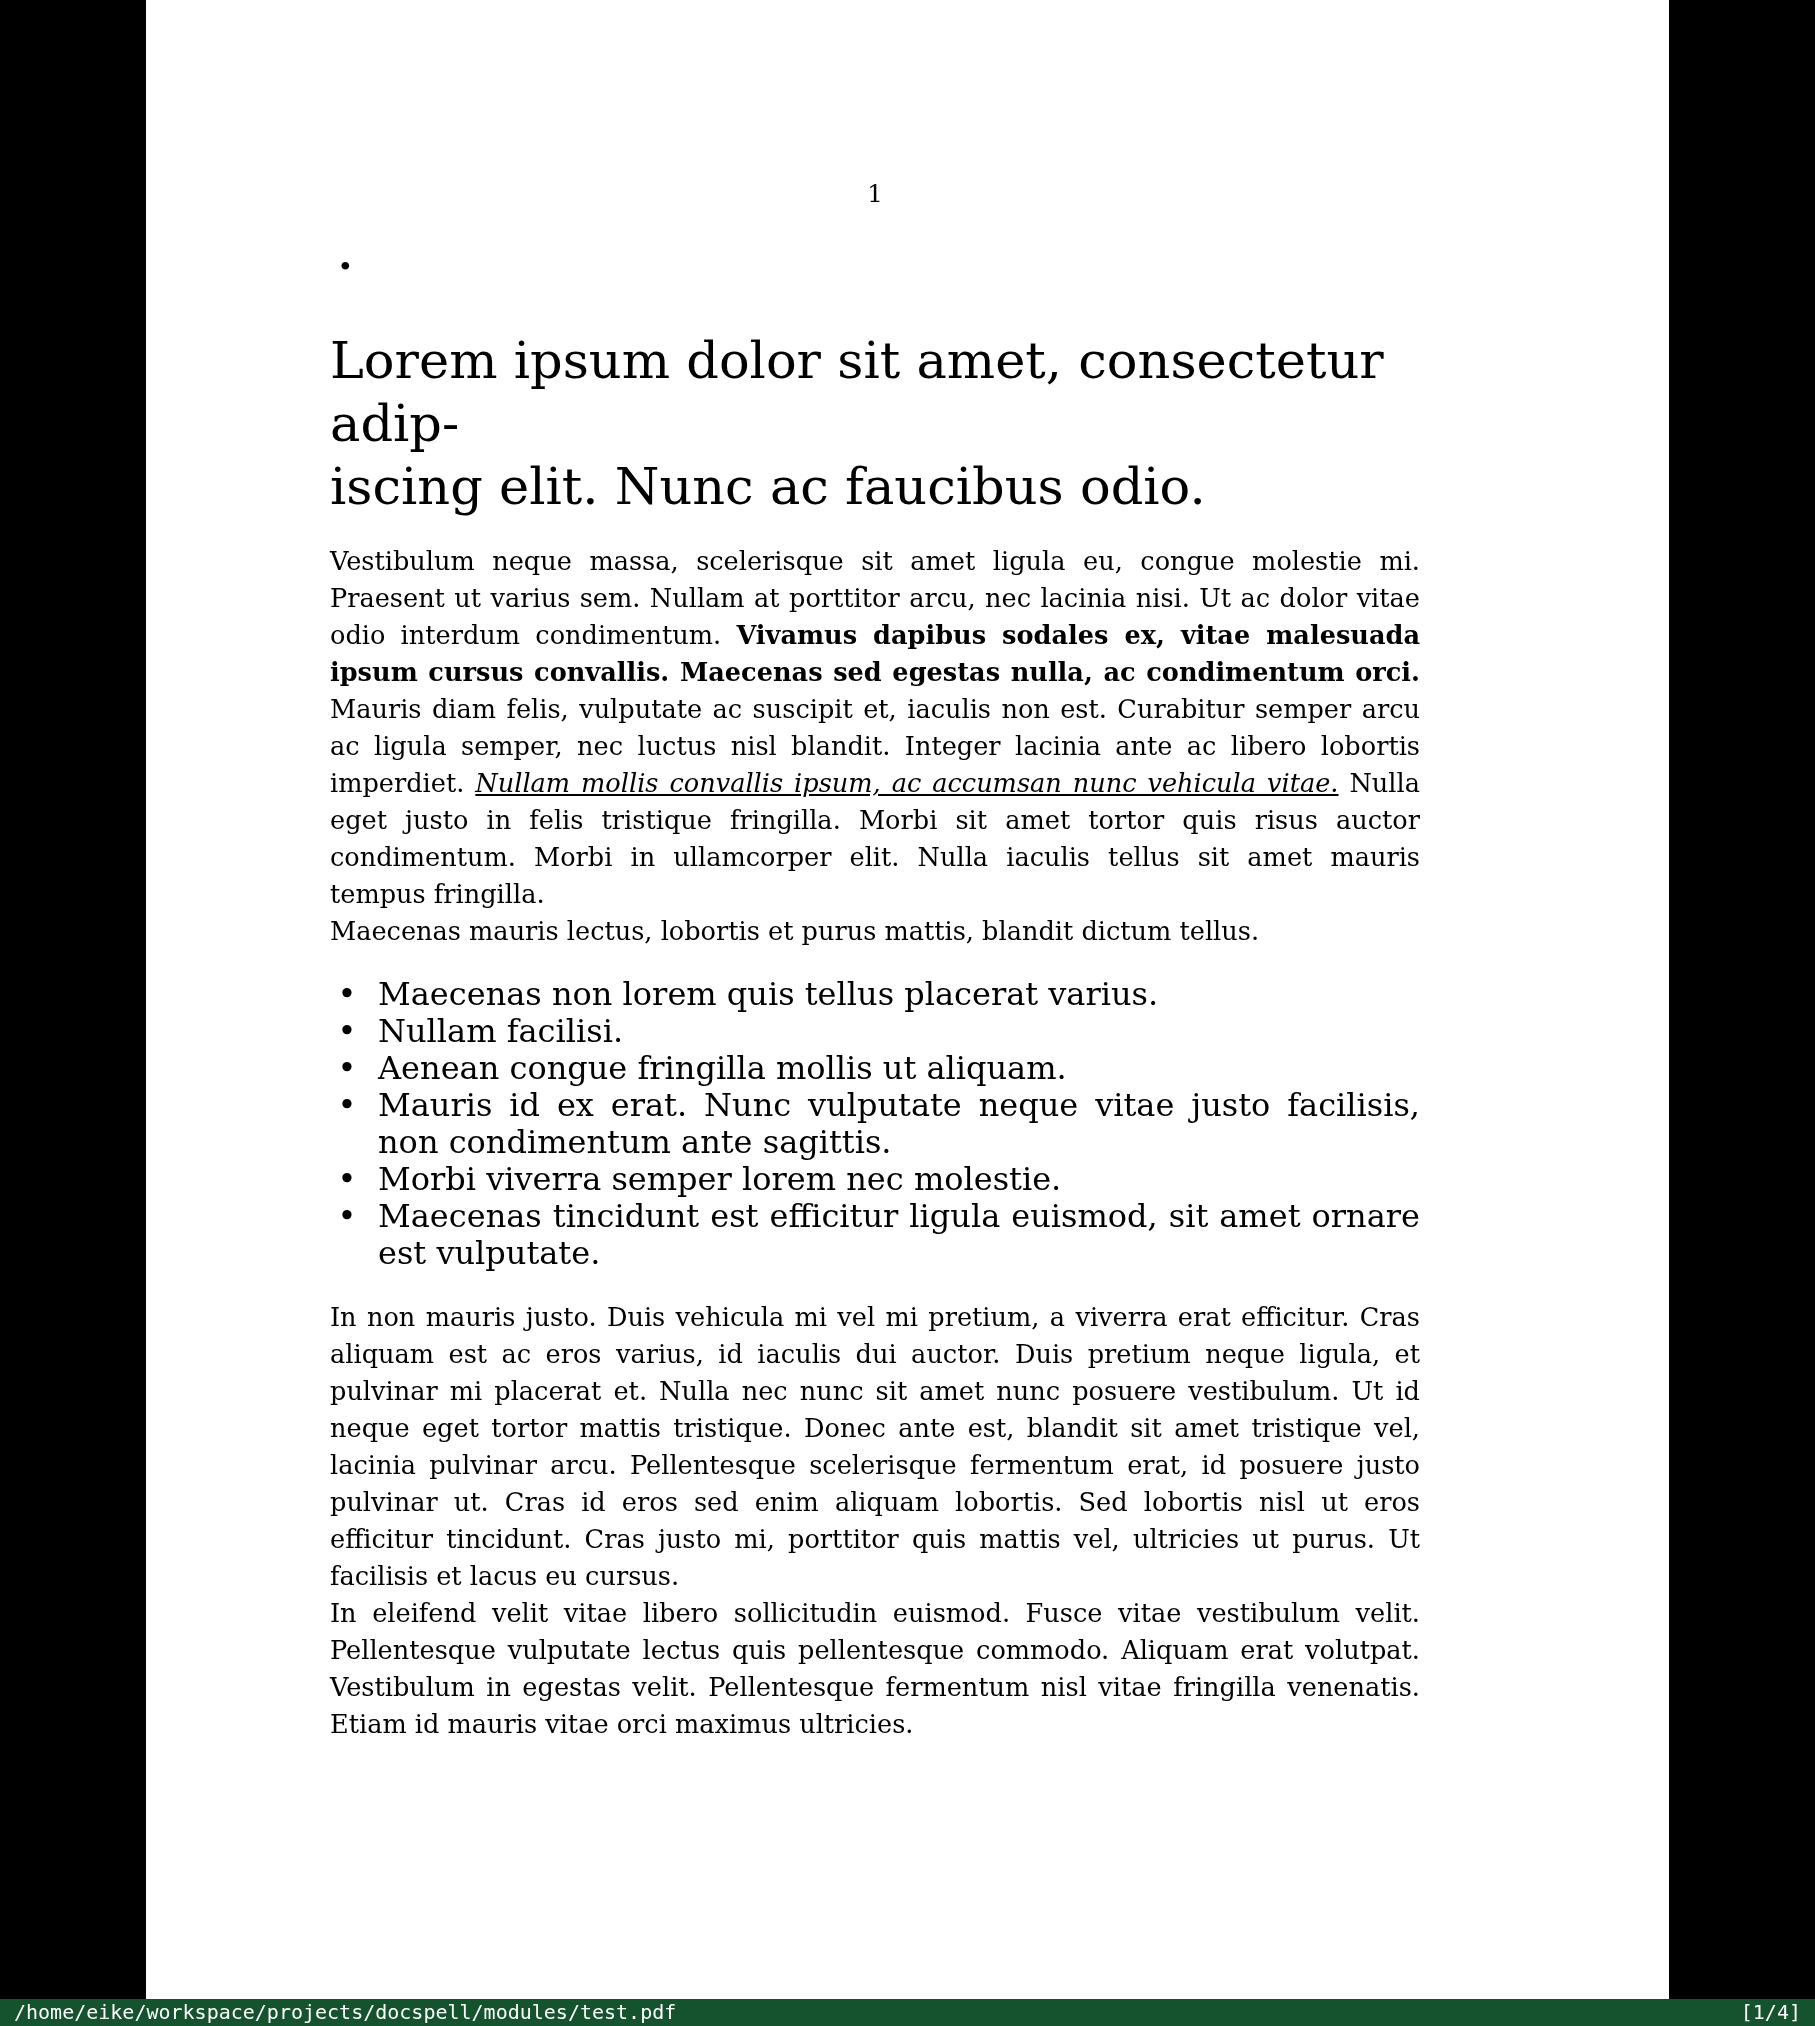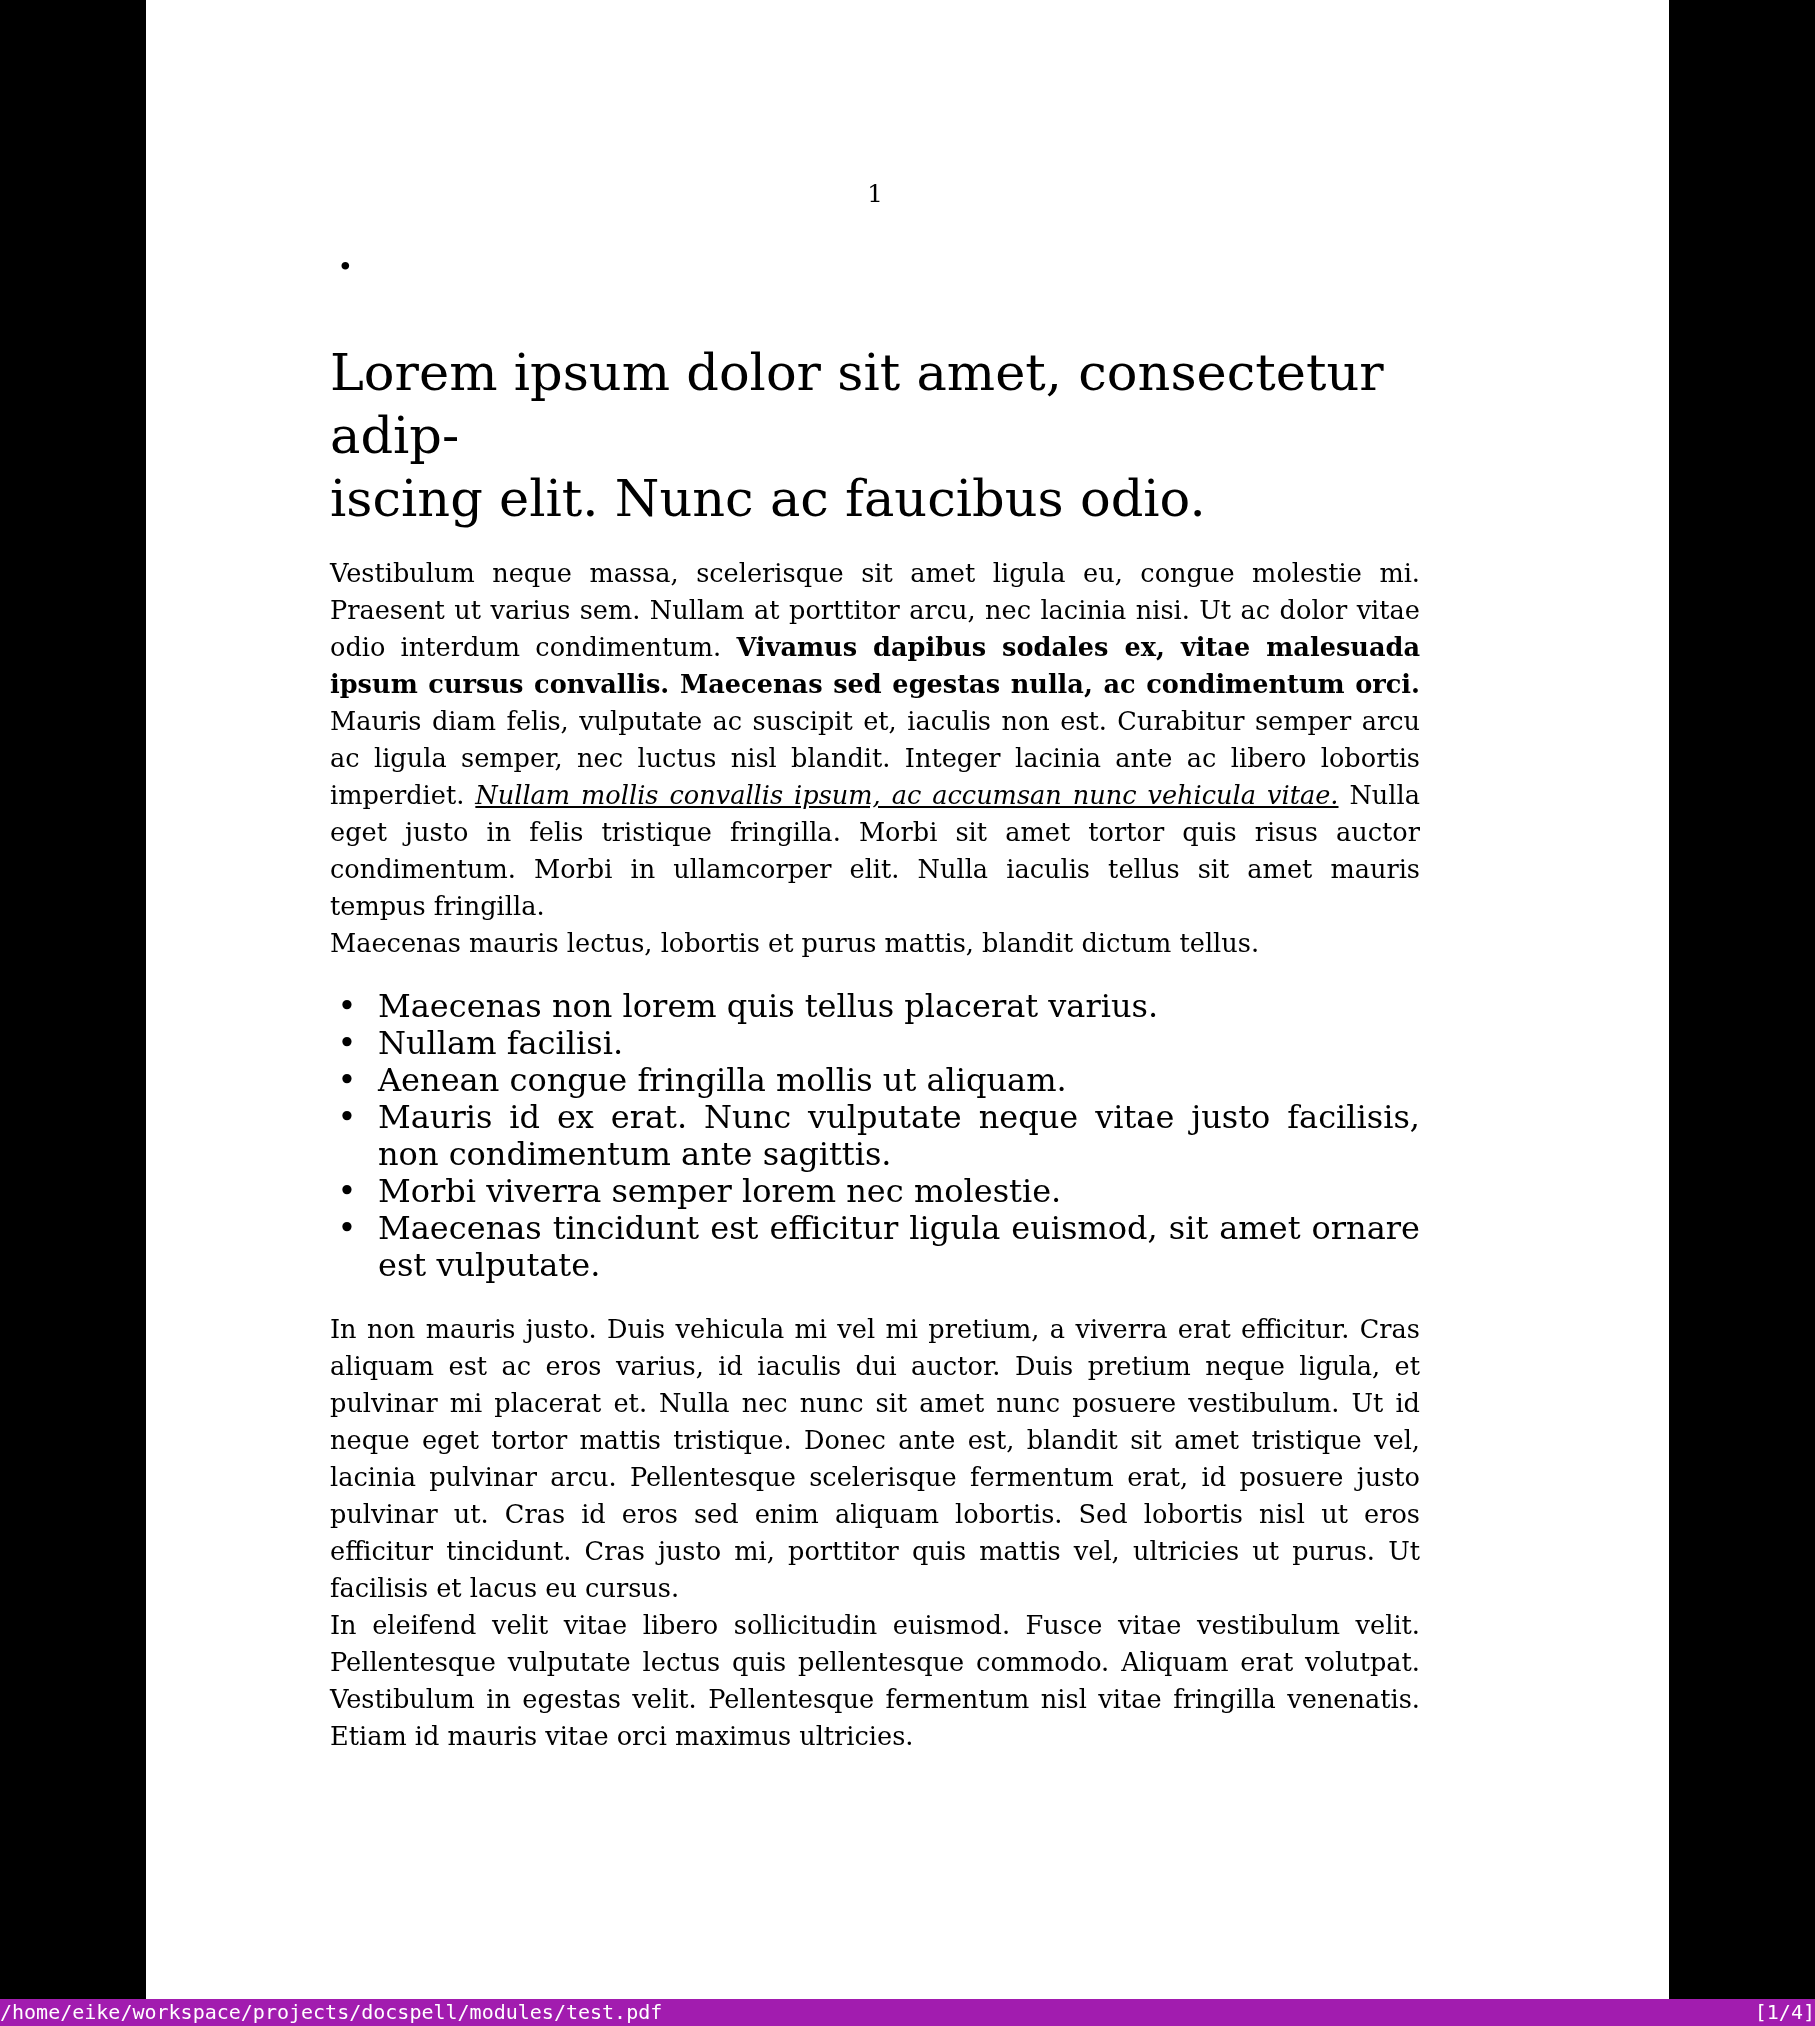--- a/index.html
+++ b/index.html
@@ -52,21 +52,21 @@
     line-height: 37px;
     min-height: 37px;
   }
   .empty-item .bullet-glyph {
     position: absolute;
     left: 7.6px;
     top: 0;
   }
 
   h1.doc-heading {
-    margin-top: 56px;
+    margin-top: 44px;
     font-size: 51px;
     line-height: 63px;
     font-weight: normal;
     letter-spacing: 0;
   }
   h1.doc-heading span { display: block; }
 
   p.body-par {
     font-size: 25.6px;
     line-height: 37px;
@@ -96,28 +96,28 @@
     left: 7.6px;
     top: 0;
   }
 
   .statusbar {
     position: absolute;
     left: 0;
     bottom: 0;
     width: 100%;
     height: 27.4px;
-    background: #a21caf;
+    background: #14532d;
     color: #ffffff;
     font-family: "DejaVu Sans Mono", monospace;
     font-size: 20px;
     line-height: 27.4px;
     display: flex;
     justify-content: space-between;
-    padding: 0 0;
+    padding: 0 14px;
   }
 </style>
 </head>
 <body>
 
 <div class="viewer">
 
   <div class="pdf-page">
     <div class="content">
 

